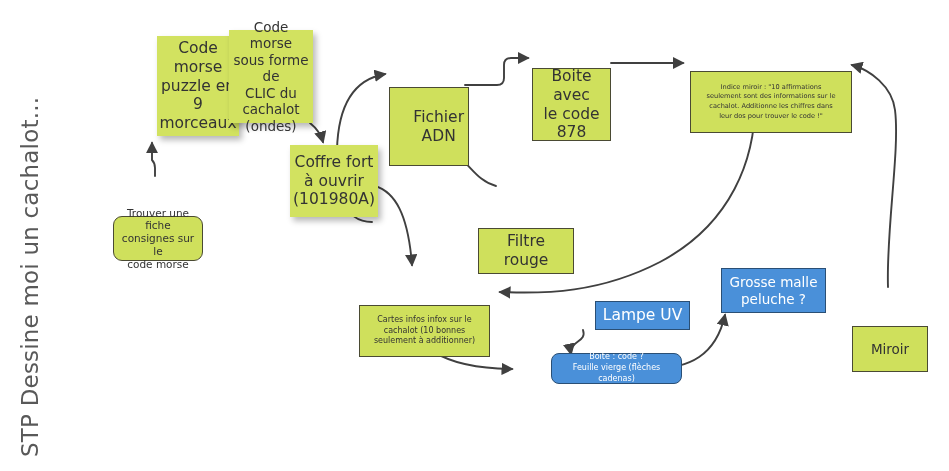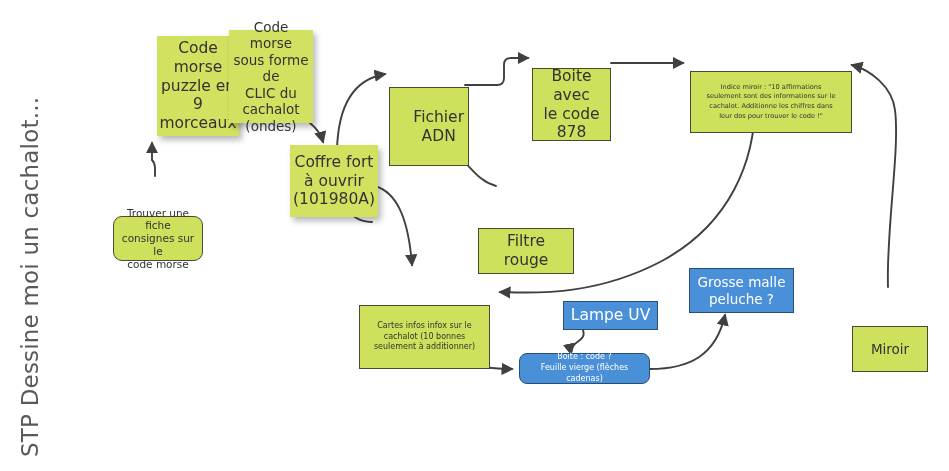--- a/index.html
+++ b/index.html
@@ -64,20 +64,21 @@
   }
 
   .green {
     background: #cfe05c;
     border: 1.5px solid #4a4a33;
     margin-top: 40px;
   }
   .blue {
     background: #4a90d9;
     border: 1.5px solid #2a4f75;
+    margin-left: 32px;
   }
   .sticky {
     background: #d2e260;
     border: none;
     box-shadow: 3px 4px 6px rgba(0,0,0,0.28);
   }
   .rounded {
     border-radius: 9px;
   }
 
@@ -188,21 +189,21 @@
       <div>leur dos pour trouver le code !"</div>
     </div>
   </div>
 
   <div class="node green fs-lg" style="left:478px; top:188px; width:96px; height:46px;">
     <div>
       <div>Filtre rouge</div>
     </div>
   </div>
 
-  <div class="node green fs-xs" style="left:359px; top:265px; width:131px; height:64px;">
+  <div class="node green fs-xs" style="left:359px; top:265px; width:131px; height:52px;">
     <div>
       <div>Cartes infos infox sur le</div>
       <div>cachalot (10 bonnes</div>
       <div>seulement à additionner)</div>
     </div>
   </div>
 
   <div class="node blue fs-lg" style="left:563px; top:301px; width:95px; height:29px; color:#ffffff;align-items:center;">
     <div>
       <div>Lampe UV</div>

